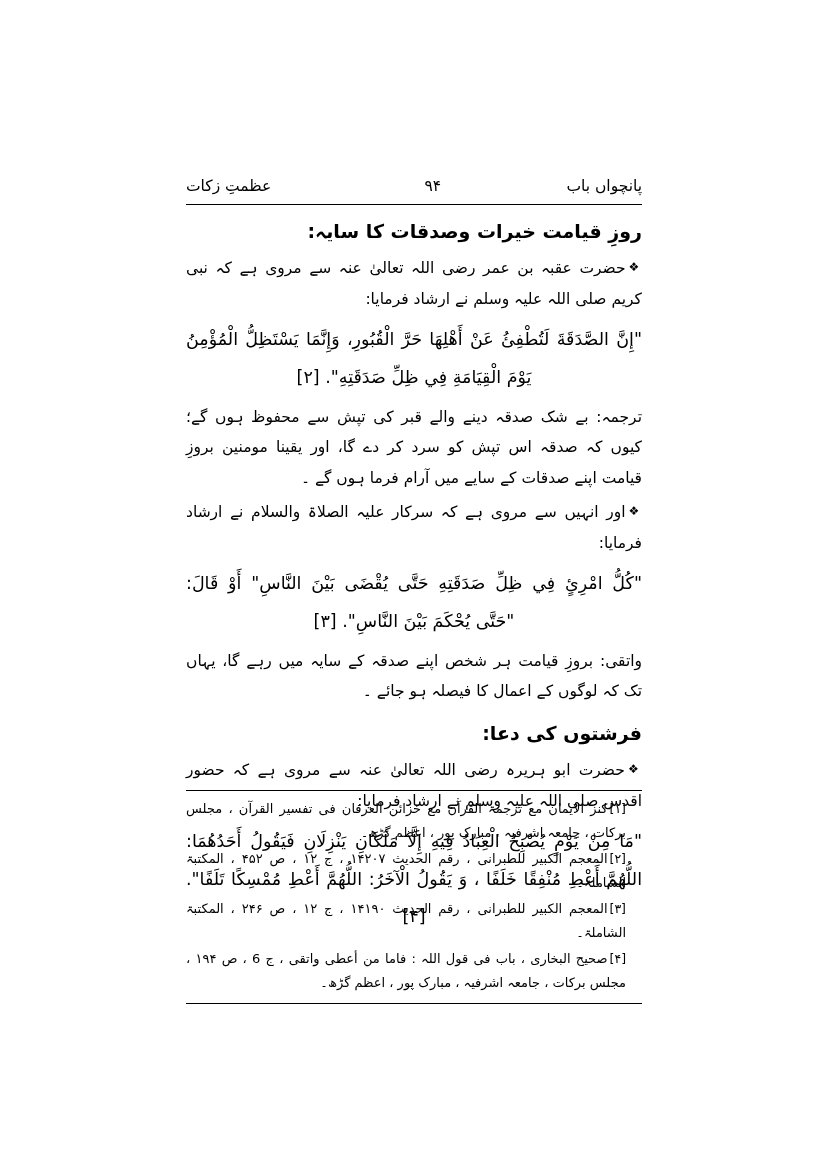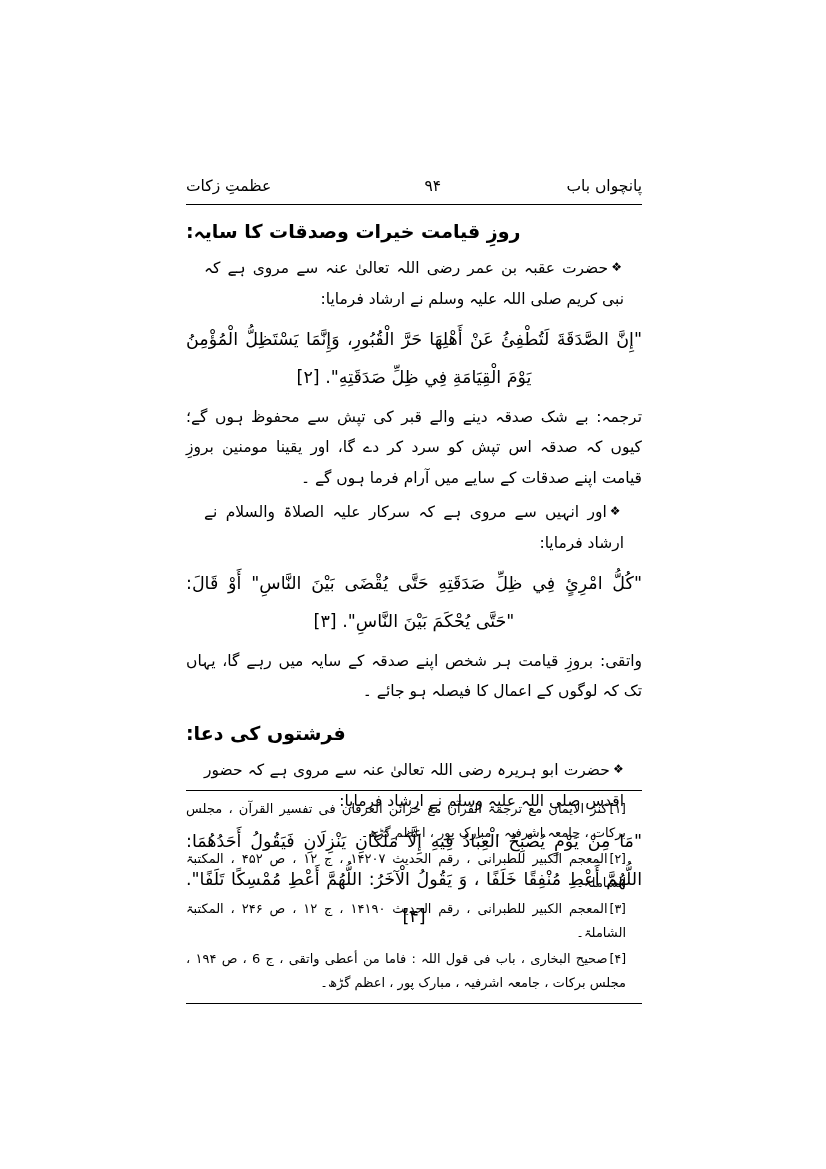--- a/index.html
+++ b/index.html
@@ -56,32 +56,32 @@
     font-size: 15.5px;
     line-height: 1.95;
     margin: 0 0 4px 0;
     text-align: justify;
     text-align-last: right;
   }
 
   .heading {
     font-size: 19px;
     font-weight: bold;
-    text-align: left;
+    text-align: right;
     margin: 10px 0 6px 0;
     line-height: 1.7;
   }
   .heading.right {
-    text-align: left;
+    text-align: right;
   }
 
   .bullet-line {
     font-size: 15.5px;
     line-height: 2.0;
-    margin: 2px 18px;
+    margin: 2px 0;
     text-align: justify;
     text-align-last: right;
   }
   .bullet {
     font-size: 12px;
     vertical-align: 2px;
     padding-left: 3px;
   }
 
   .arabic {

